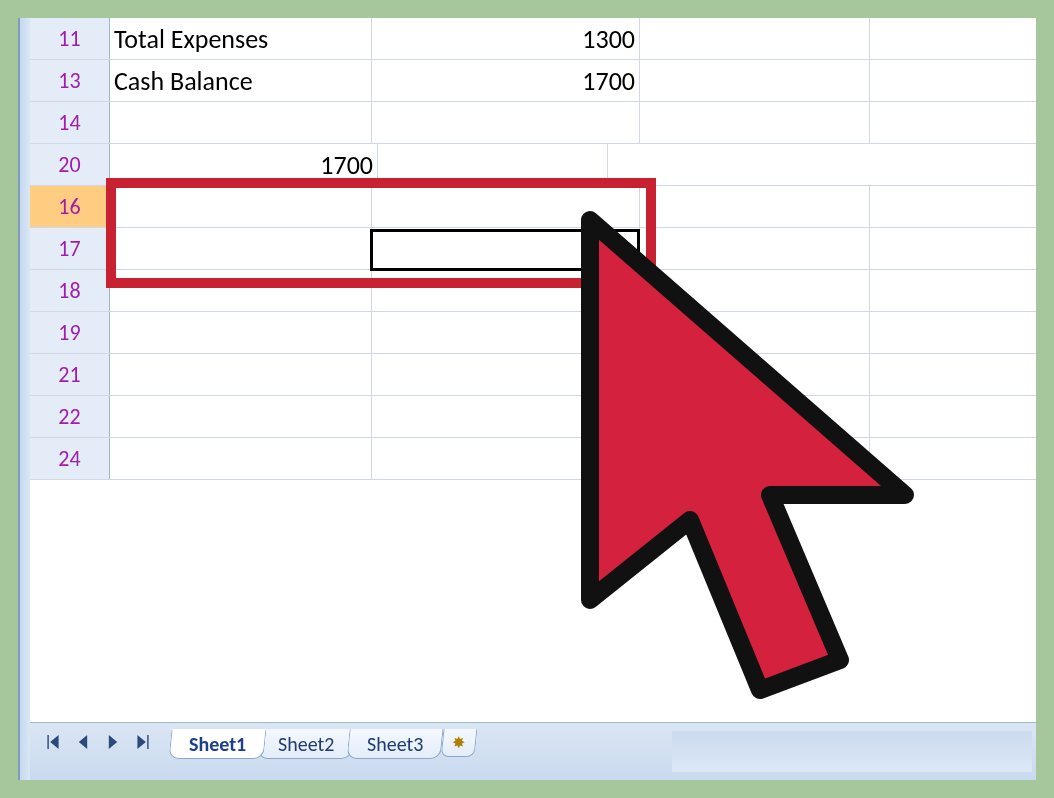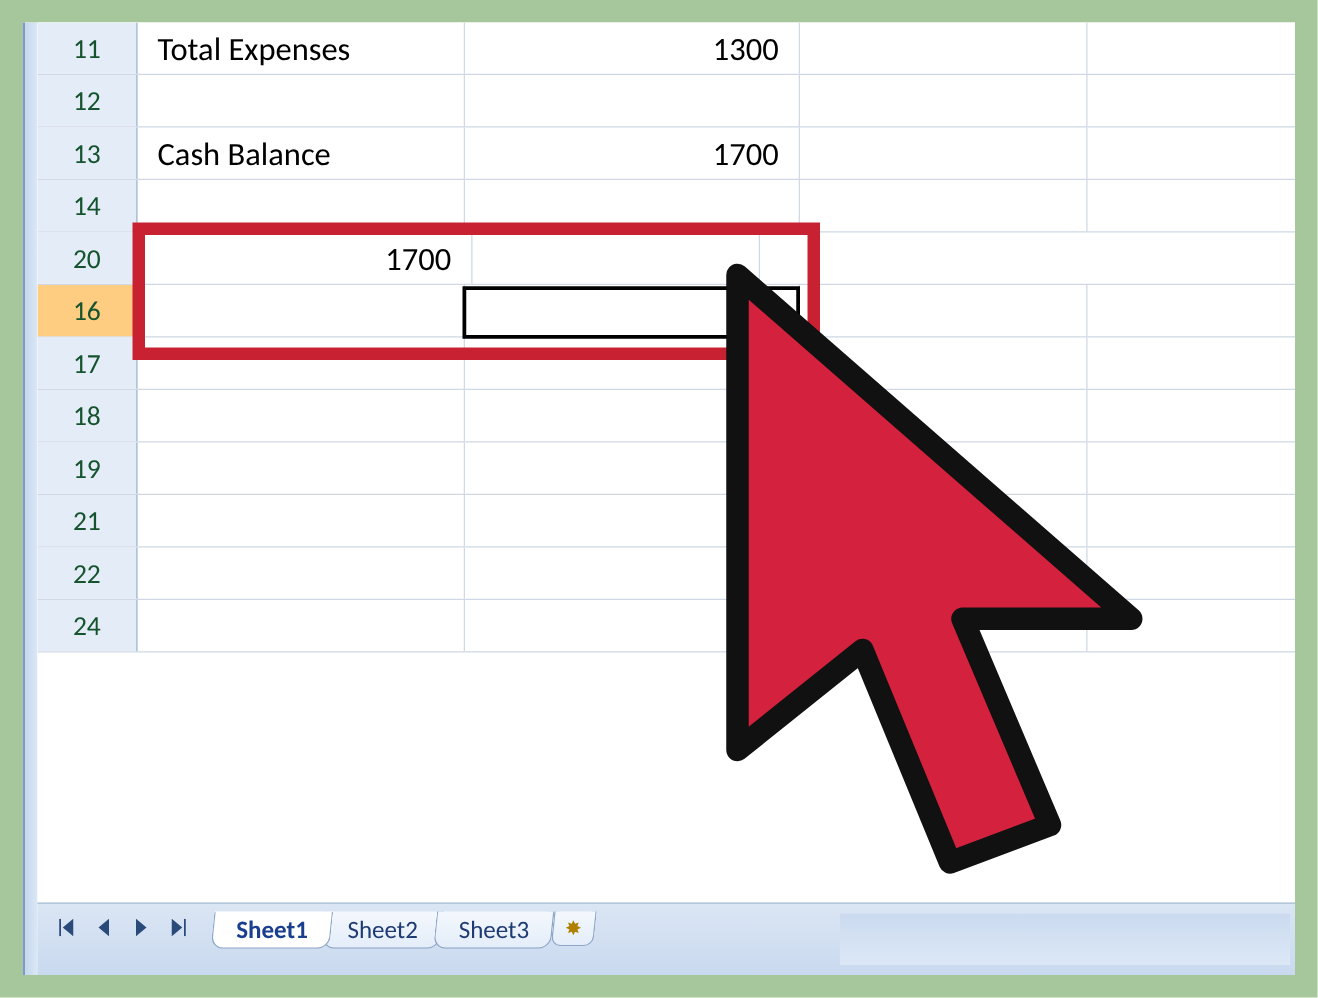--- a/index.html
+++ b/index.html
@@ -10,26 +10,26 @@
     border-left: 2px solid #7f9db9;
     box-shadow: inset 4px 0 12px -4px rgba(120,150,200,0.5);
   }
   .left-stripe { position:absolute; left:0; top:0; bottom:0; width:10px;
     background: linear-gradient(90deg,#c5d8ef 0%, #dae7f5 100%); }
   .grid-area { position:absolute; left:10px; top:0; right:0; bottom:58px; overflow:hidden; background:#fff; }
   .row { display:flex; height:42px; border-bottom:1px solid #d0d7e5; }
   .rowhdr {
     width:80px; flex:0 0 80px; background:#e4ecf7; border-right:1px solid #9eb6ce;
     display:flex; align-items:center; justify-content:center;
-    font-size:22px; color:#14532d;
+    font-size:22px; color:#a21caf;
   }
   .rowhdr.active { background:#ffcd82; }
   .cell {
     border-right:1px solid #d0d7e5; height:100%;
-    display:flex; align-items:center; padding:0 16px;
+    display:flex; align-items:center; padding:0 4px;
     font-size:26px; color:#000;
   }
   .colA { width:262px; flex:0 0 262px; }
   .colB { width:268px; flex:0 0 268px; justify-content:flex-end; text-align:center; }
   .colC { width:230px; flex:0 0 230px; }
   .colD { width:178px; flex:0 0 178px; border-right:none; }
 
   
   .selection {
     position:absolute; border:3px solid #000; background:transparent; pointer-events:none;
@@ -94,27 +94,20 @@
   <div class="grid-area">
 
     <div class="row">
       <div class="rowhdr">11</div>
       <div class="cell colA">Total Expenses</div>
       <div class="cell colB">1300</div>
       <div class="cell colC"></div>
       <div class="cell colD"></div>
     </div>
 
-    <div class="row">
-      <div class="rowhdr">12</div>
-      <div class="cell colA"></div>
-      <div class="cell colB"></div>
-      <div class="cell colC"></div>
-      <div class="cell colD"></div>
-    </div>
 
     <div class="row">
       <div class="rowhdr">13</div>
       <div class="cell colA">Cash Balance</div>
       <div class="cell colB">1700</div>
       <div class="cell colC"></div>
       <div class="cell colD"></div>
     </div>
 
     <div class="row">

